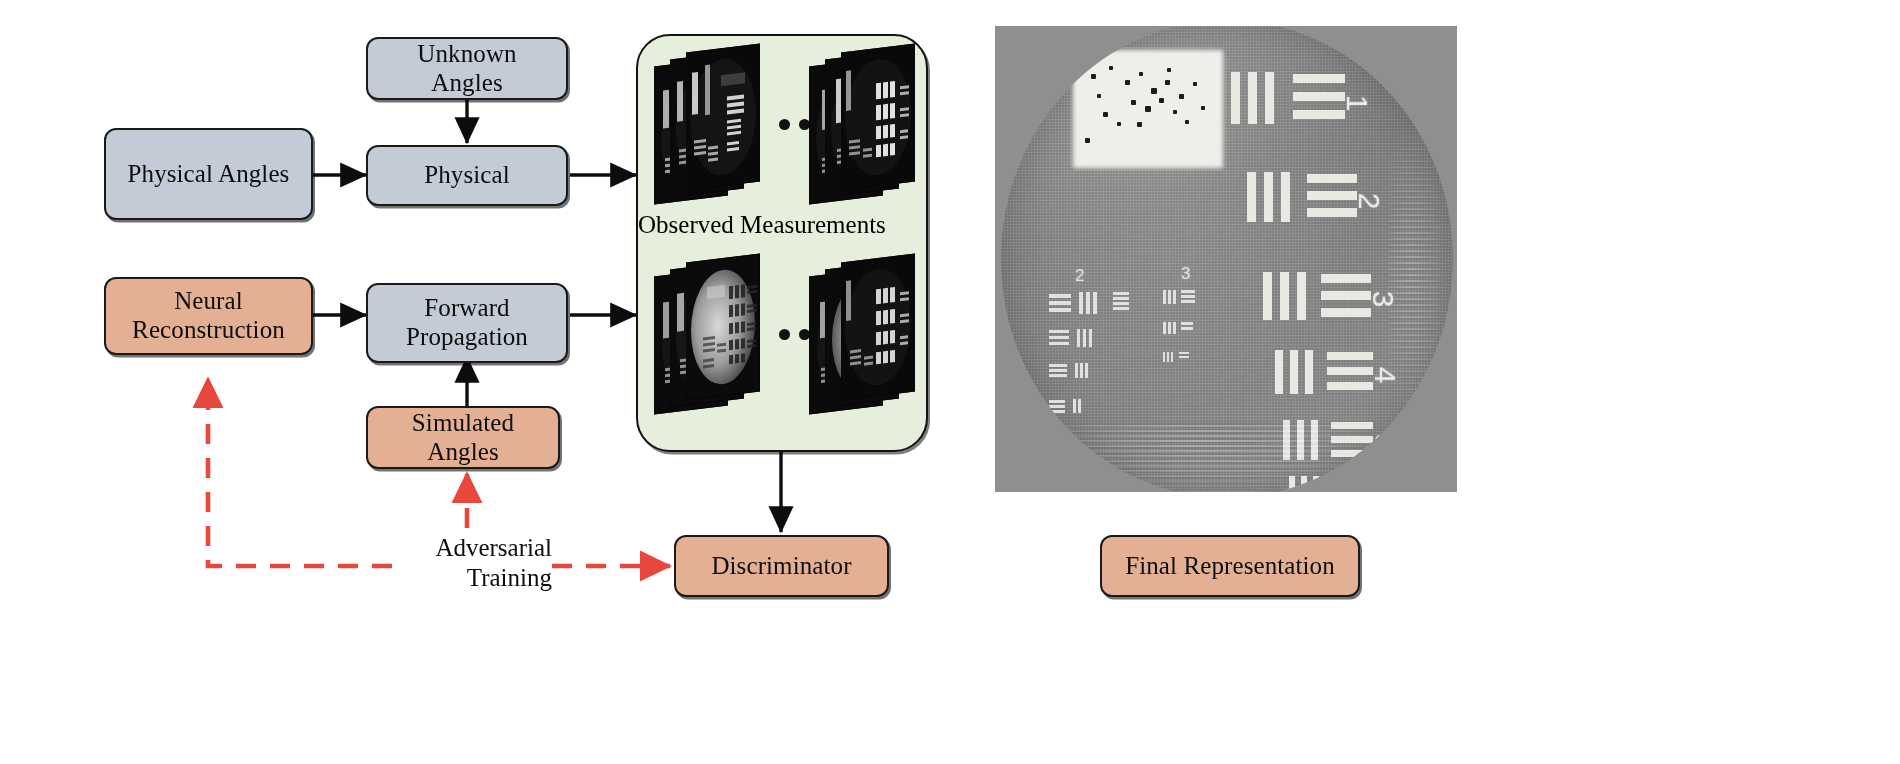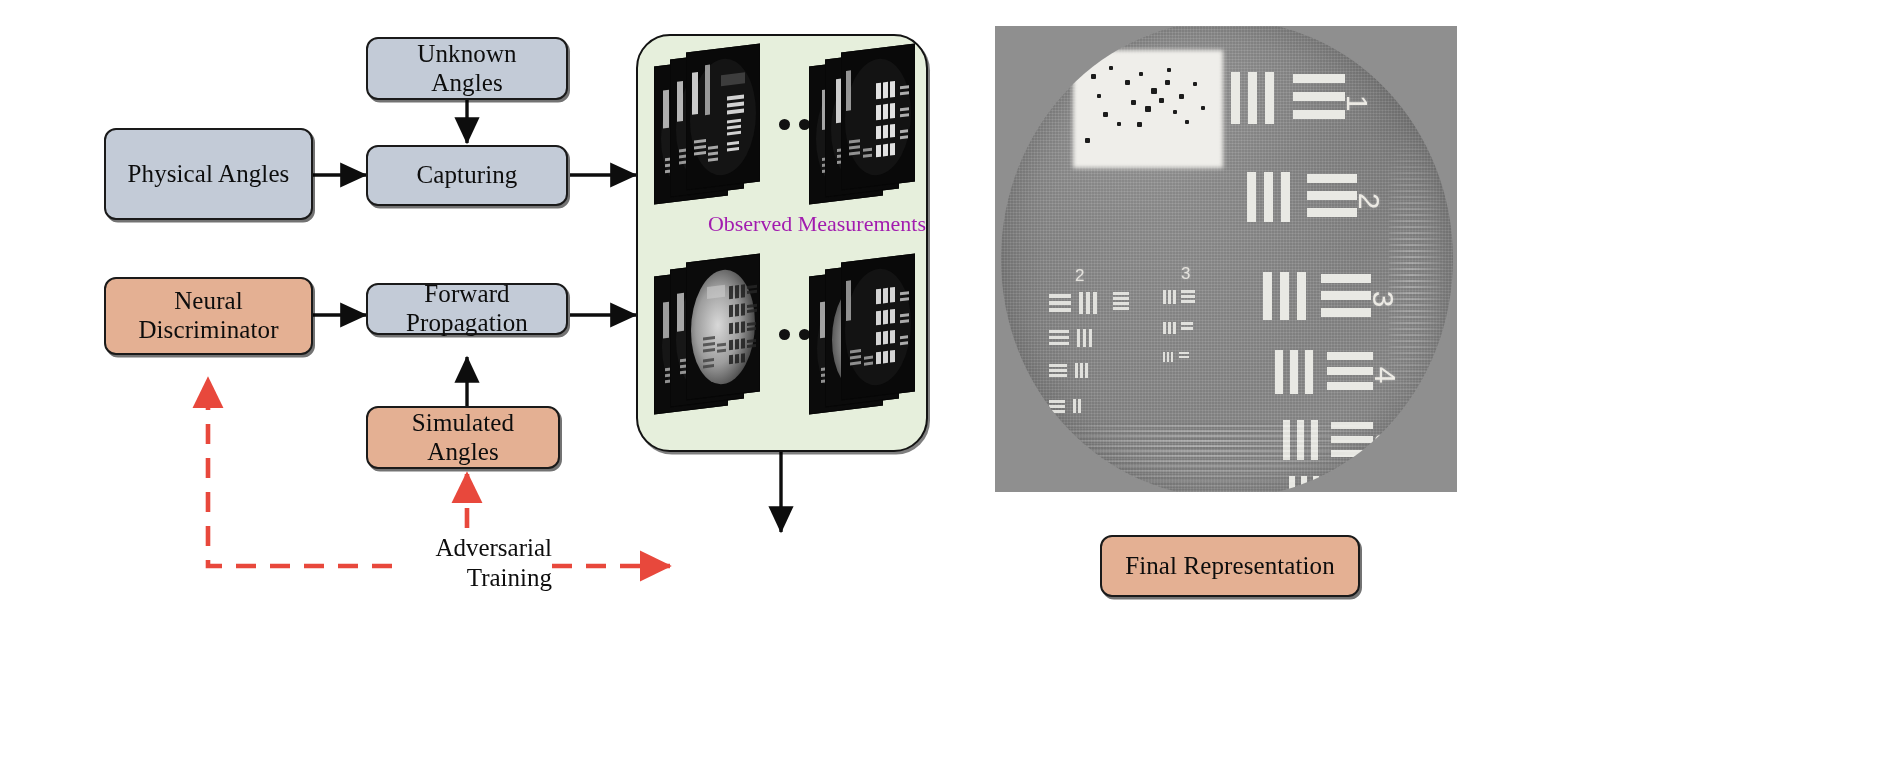--- a/index.html
+++ b/index.html
@@ -46,23 +46,23 @@
     position: absolute;
     box-sizing: border-box;
     background: #e6efdc;
     border: 2.4px solid #131313;
     border-radius: 34px;
     box-shadow: 2px 2.5px 0 rgba(0,0,0,0.5);
   }
   .panel-caption {
     position: absolute;
     width: 100%;
-    text-align: right;
-    font-size: 22px;
-    color: #a21caf;
+    text-align: left;
+    font-size: 25px;
+    color: #000000;
     left: 0;
   }
 
   
   .stack { position: absolute; }
   .sheet {
     position: absolute;
     border: 1px solid #070707;
     background: #0b0b0b;
     overflow: hidden;
@@ -505,38 +505,41 @@
   <div class="node blue" style="left:366px; top:37px; width:202px; height:63px;">
     <span class="node-label">Unknown
 Angles</span>
   </div>
 
   <div class="node blue" style="left:104px; top:128px; width:209px; height:92px;">
     <span class="node-label">Physical Angles</span>
   </div>
 
   <div class="node blue" style="left:366px; top:145px; width:202px; height:61px;">
-    <span class="node-label">Capturing</span>
+    <span class="node-label">Physical</span>
   </div>
 
   <div class="node peach" style="left:104px; top:277px; width:209px; height:78px;">
     <span class="node-label">Neural
-Discriminator</span>
-  </div>
-
-  <div class="node blue" style="left:366px; top:283px; width:202px; height:52px;">
+Reconstruction</span>
+  </div>
+
+  <div class="node blue" style="left:366px; top:283px; width:202px; height:80px;">
     <span class="node-label">Forward
 Propagation</span>
   </div>
 
   <div class="node peach" style="left:366px; top:406px; width:194px; height:63px;">
     <span class="node-label">Simulated
 Angles</span>
   </div>
 
+  <div class="node peach" style="left:674px; top:535px; width:215px; height:62px;">
+    <span class="node-label">Discriminator</span>
+  </div>
 
   <div class="node peach" style="left:1100px; top:535px; width:260px; height:62px;">
     <span class="node-label">Final Representation</span>
   </div>
 
   <div class="free-text" style="left:392px; top:533px; width:160px;text-align:right;">Adversarial
 Training</div>
 
   <div class="recon-frame" style="left:995px; top:26px; width:462px; height:466px;">
 

